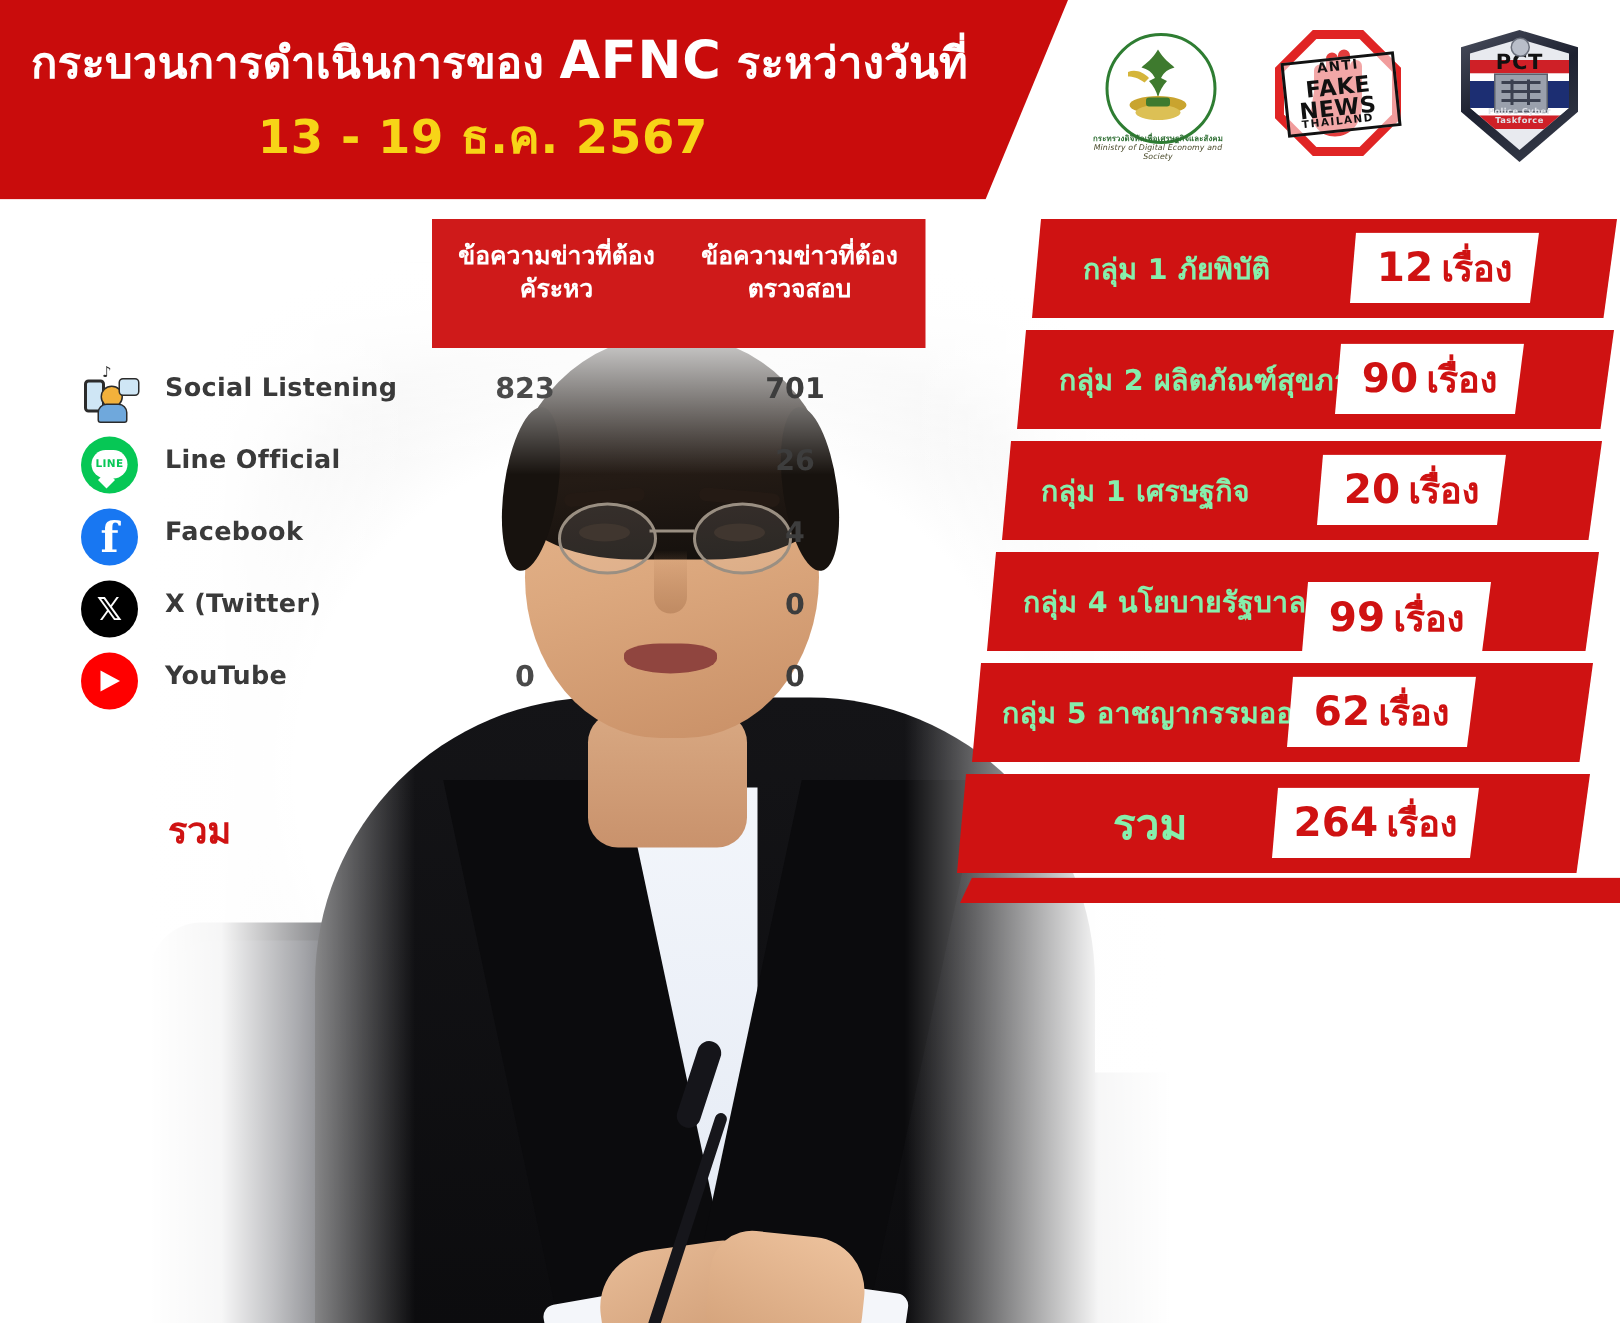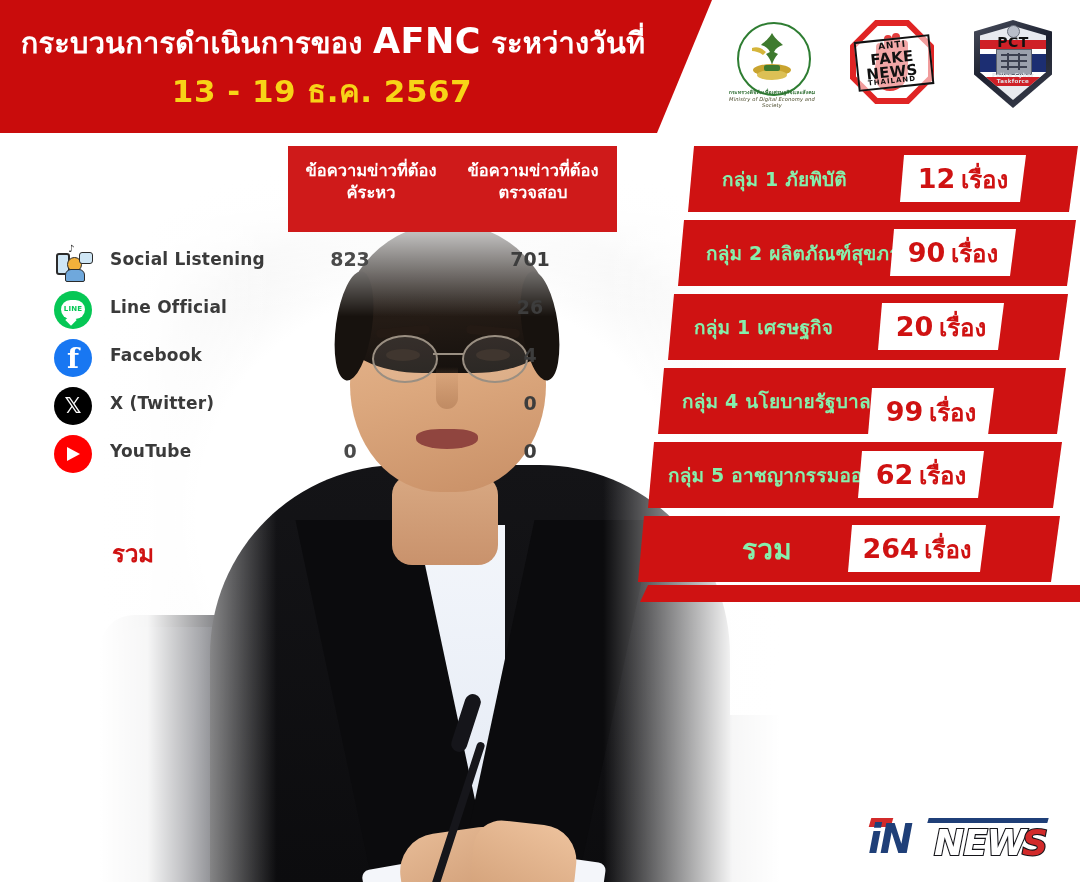--- a/index.html
+++ b/index.html
@@ -486,21 +486,14 @@
          clip-path:polygon(4px 0,138px 0,132px 47px,0 47px);">
       <div class="vtxt">
         <span class="vnum">264</span>
         <span class="vunit">เรื่อง</span>
       </div>
     </div>
 
     <div class="strip"></div>
   </div>
 
-  <div class="wm">
-    <div class="wm-red"></div>
-    <div class="wm-bar"></div>
-    <div class="wm-in">iN</div>
-    <div class="wm-news">NEW</div>
-    <div class="wm-s">S</div>
-  </div>
 
 </div>
 
 </body></html>

